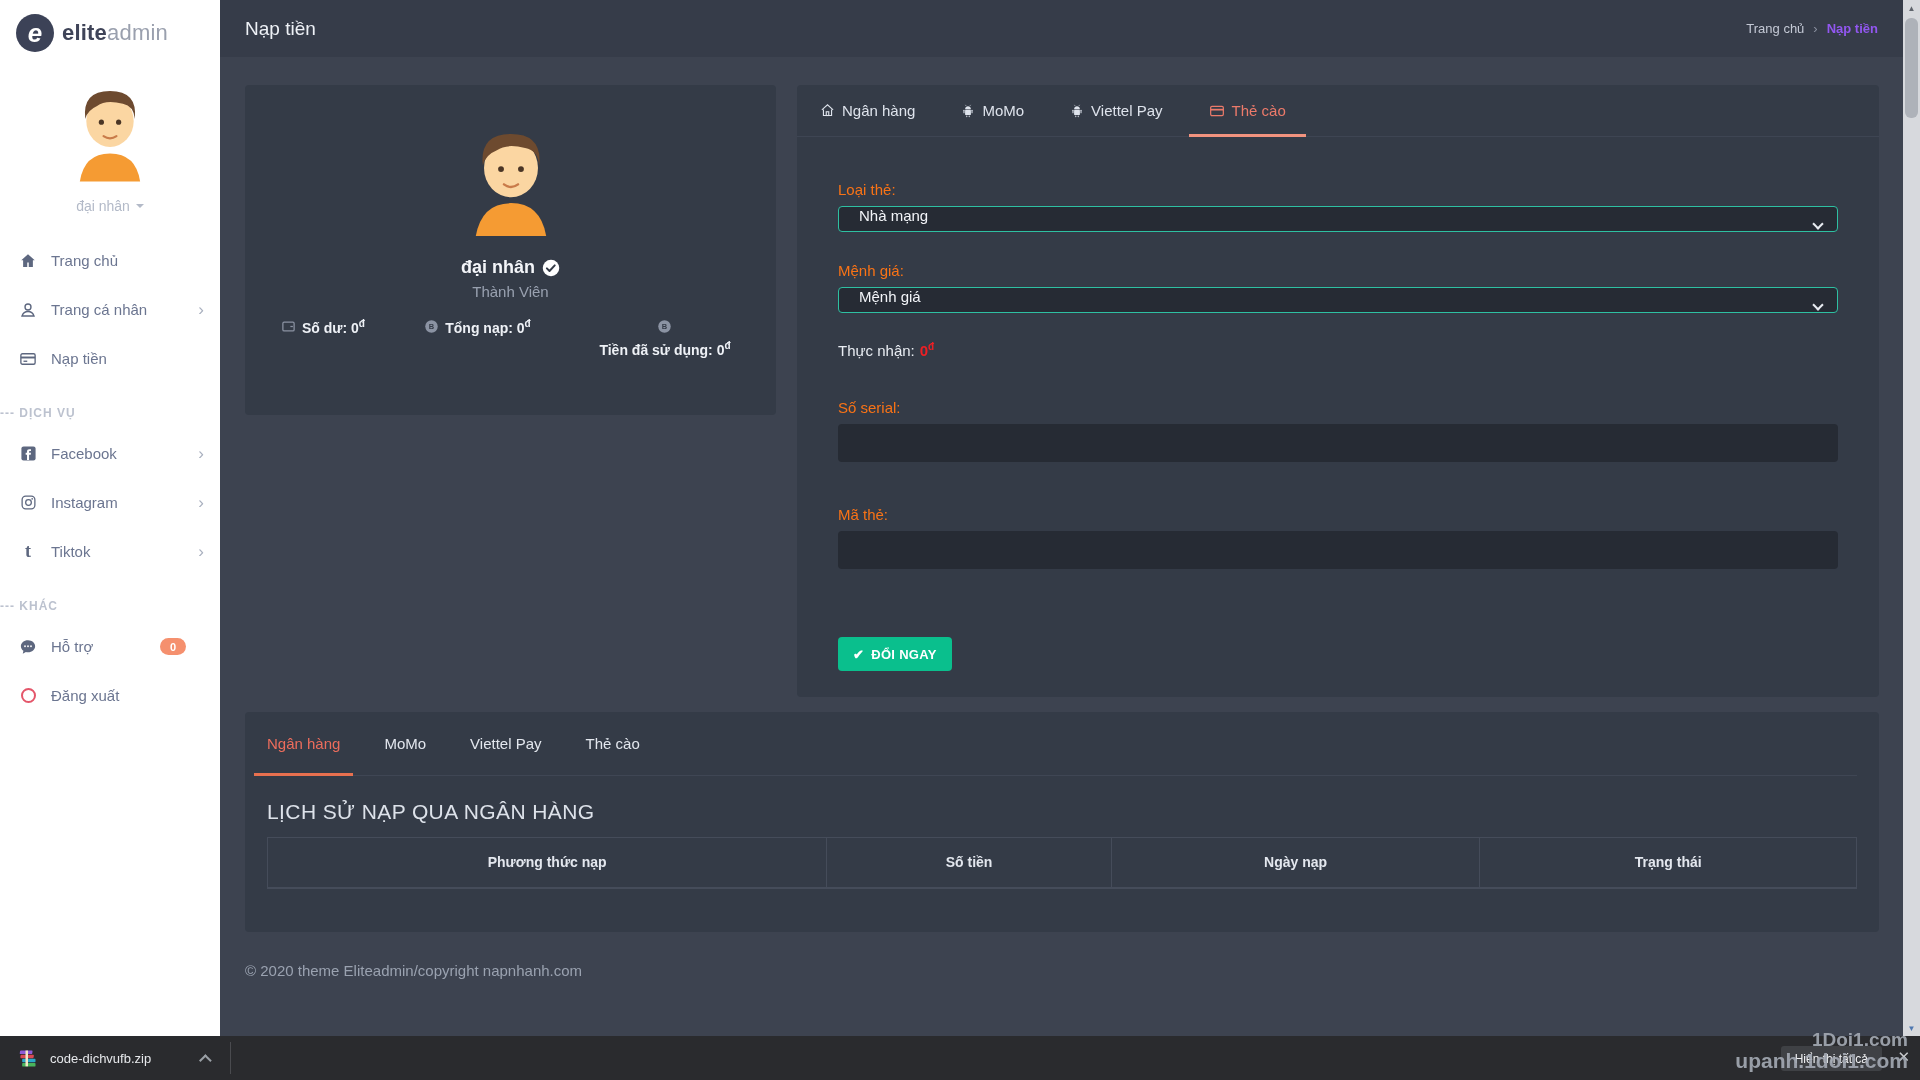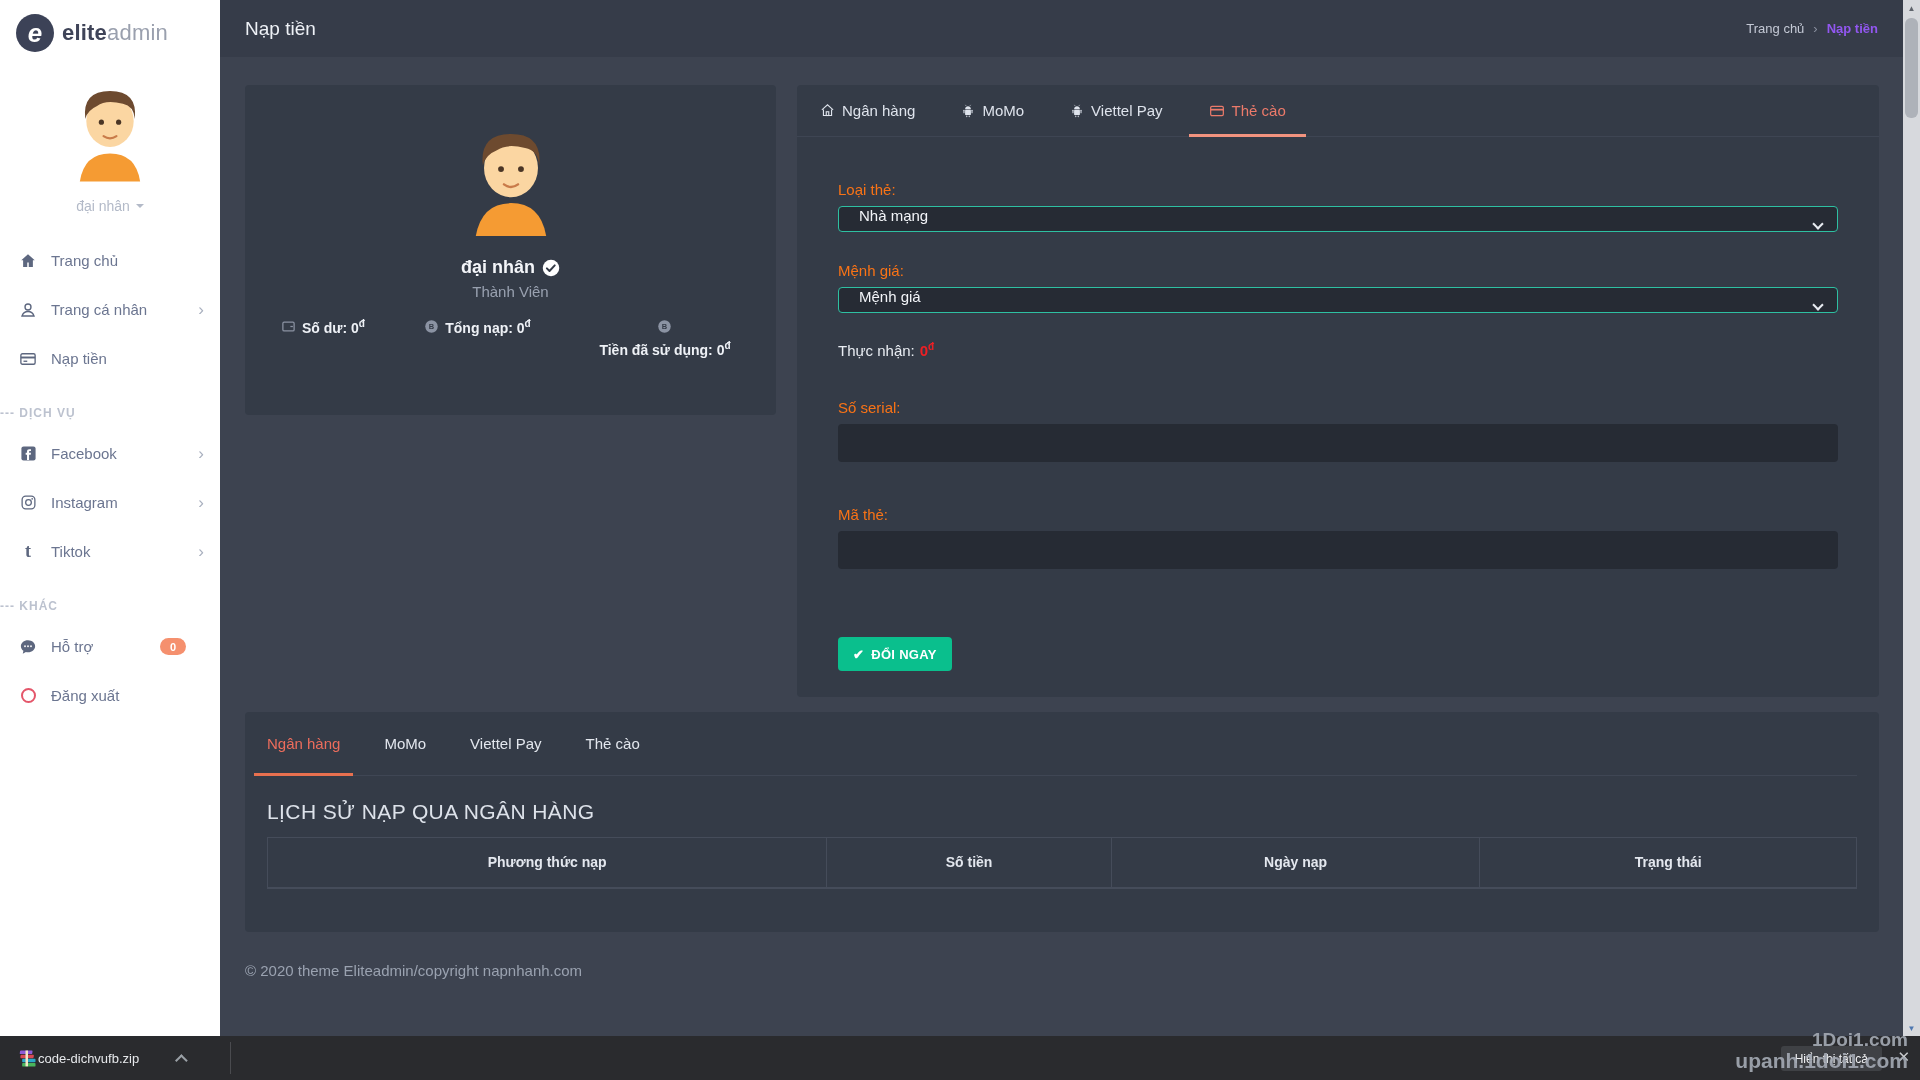--- a/index.html
+++ b/index.html
@@ -105,21 +105,21 @@
   
   .v-scrollbar { position:absolute; right:0; top:0; width:17px; height:1036px; background:#d7d9dd; z-index:6; }
   .sb-arrow { position:absolute; left:0; width:17px; height:16px; display:flex; align-items:center; justify-content:center;
     font-size:8px; color:#5f646c; }
   .sb-up { top:0; } .sb-down { bottom:0; color:#4f78b0; }
   .sb-thumb { position:absolute; left:2px; width:13px; top:18px; height:100px; background:#aeb2b9; border-radius:6px; }
 
   
   .download-bar { position:absolute; left:0; bottom:0; width:1920px; height:44px; background:#2a2b2e; z-index:10;
     display:flex; align-items:center; }
-  .dl-item { display:flex; align-items:center; padding-left:18px; }
+  .dl-item { display:flex; align-items:center; gap:12px; padding-left:18px; }
   .dl-name { color:#e6e8eb; font-size:13px; }
   .dl-caret { margin-left:40px; width:9px; height:9px; border-left:2px solid #9aa0a6; border-top:2px solid #9aa0a6;
     transform:rotate(45deg) translateY(3px); cursor:pointer; }
   .dl-divider { position:absolute; left:230px; top:6px; bottom:6px; width:1px; background:#4a4b4f; }
   .show-all-btn { position:absolute; right:38px; top:10px; height:25px; padding:0 14px; background:#3f4145;
     border:none; border-radius:3px; color:#f2f3f5; font-size:12px; cursor:pointer; }
   .dl-close { position:absolute; right:10px; top:13px; color:#c8cacd; font-size:15px; cursor:pointer; line-height:1; }
   .watermark { position:absolute; right:12px; top:-6px; text-align:right; z-index:11; pointer-events:none;
     color:#a2a8b2; font-weight:700; opacity:.92; line-height:1.05; }
   .wm1 { font-size:19px; } .wm2 { font-size:21px; }

